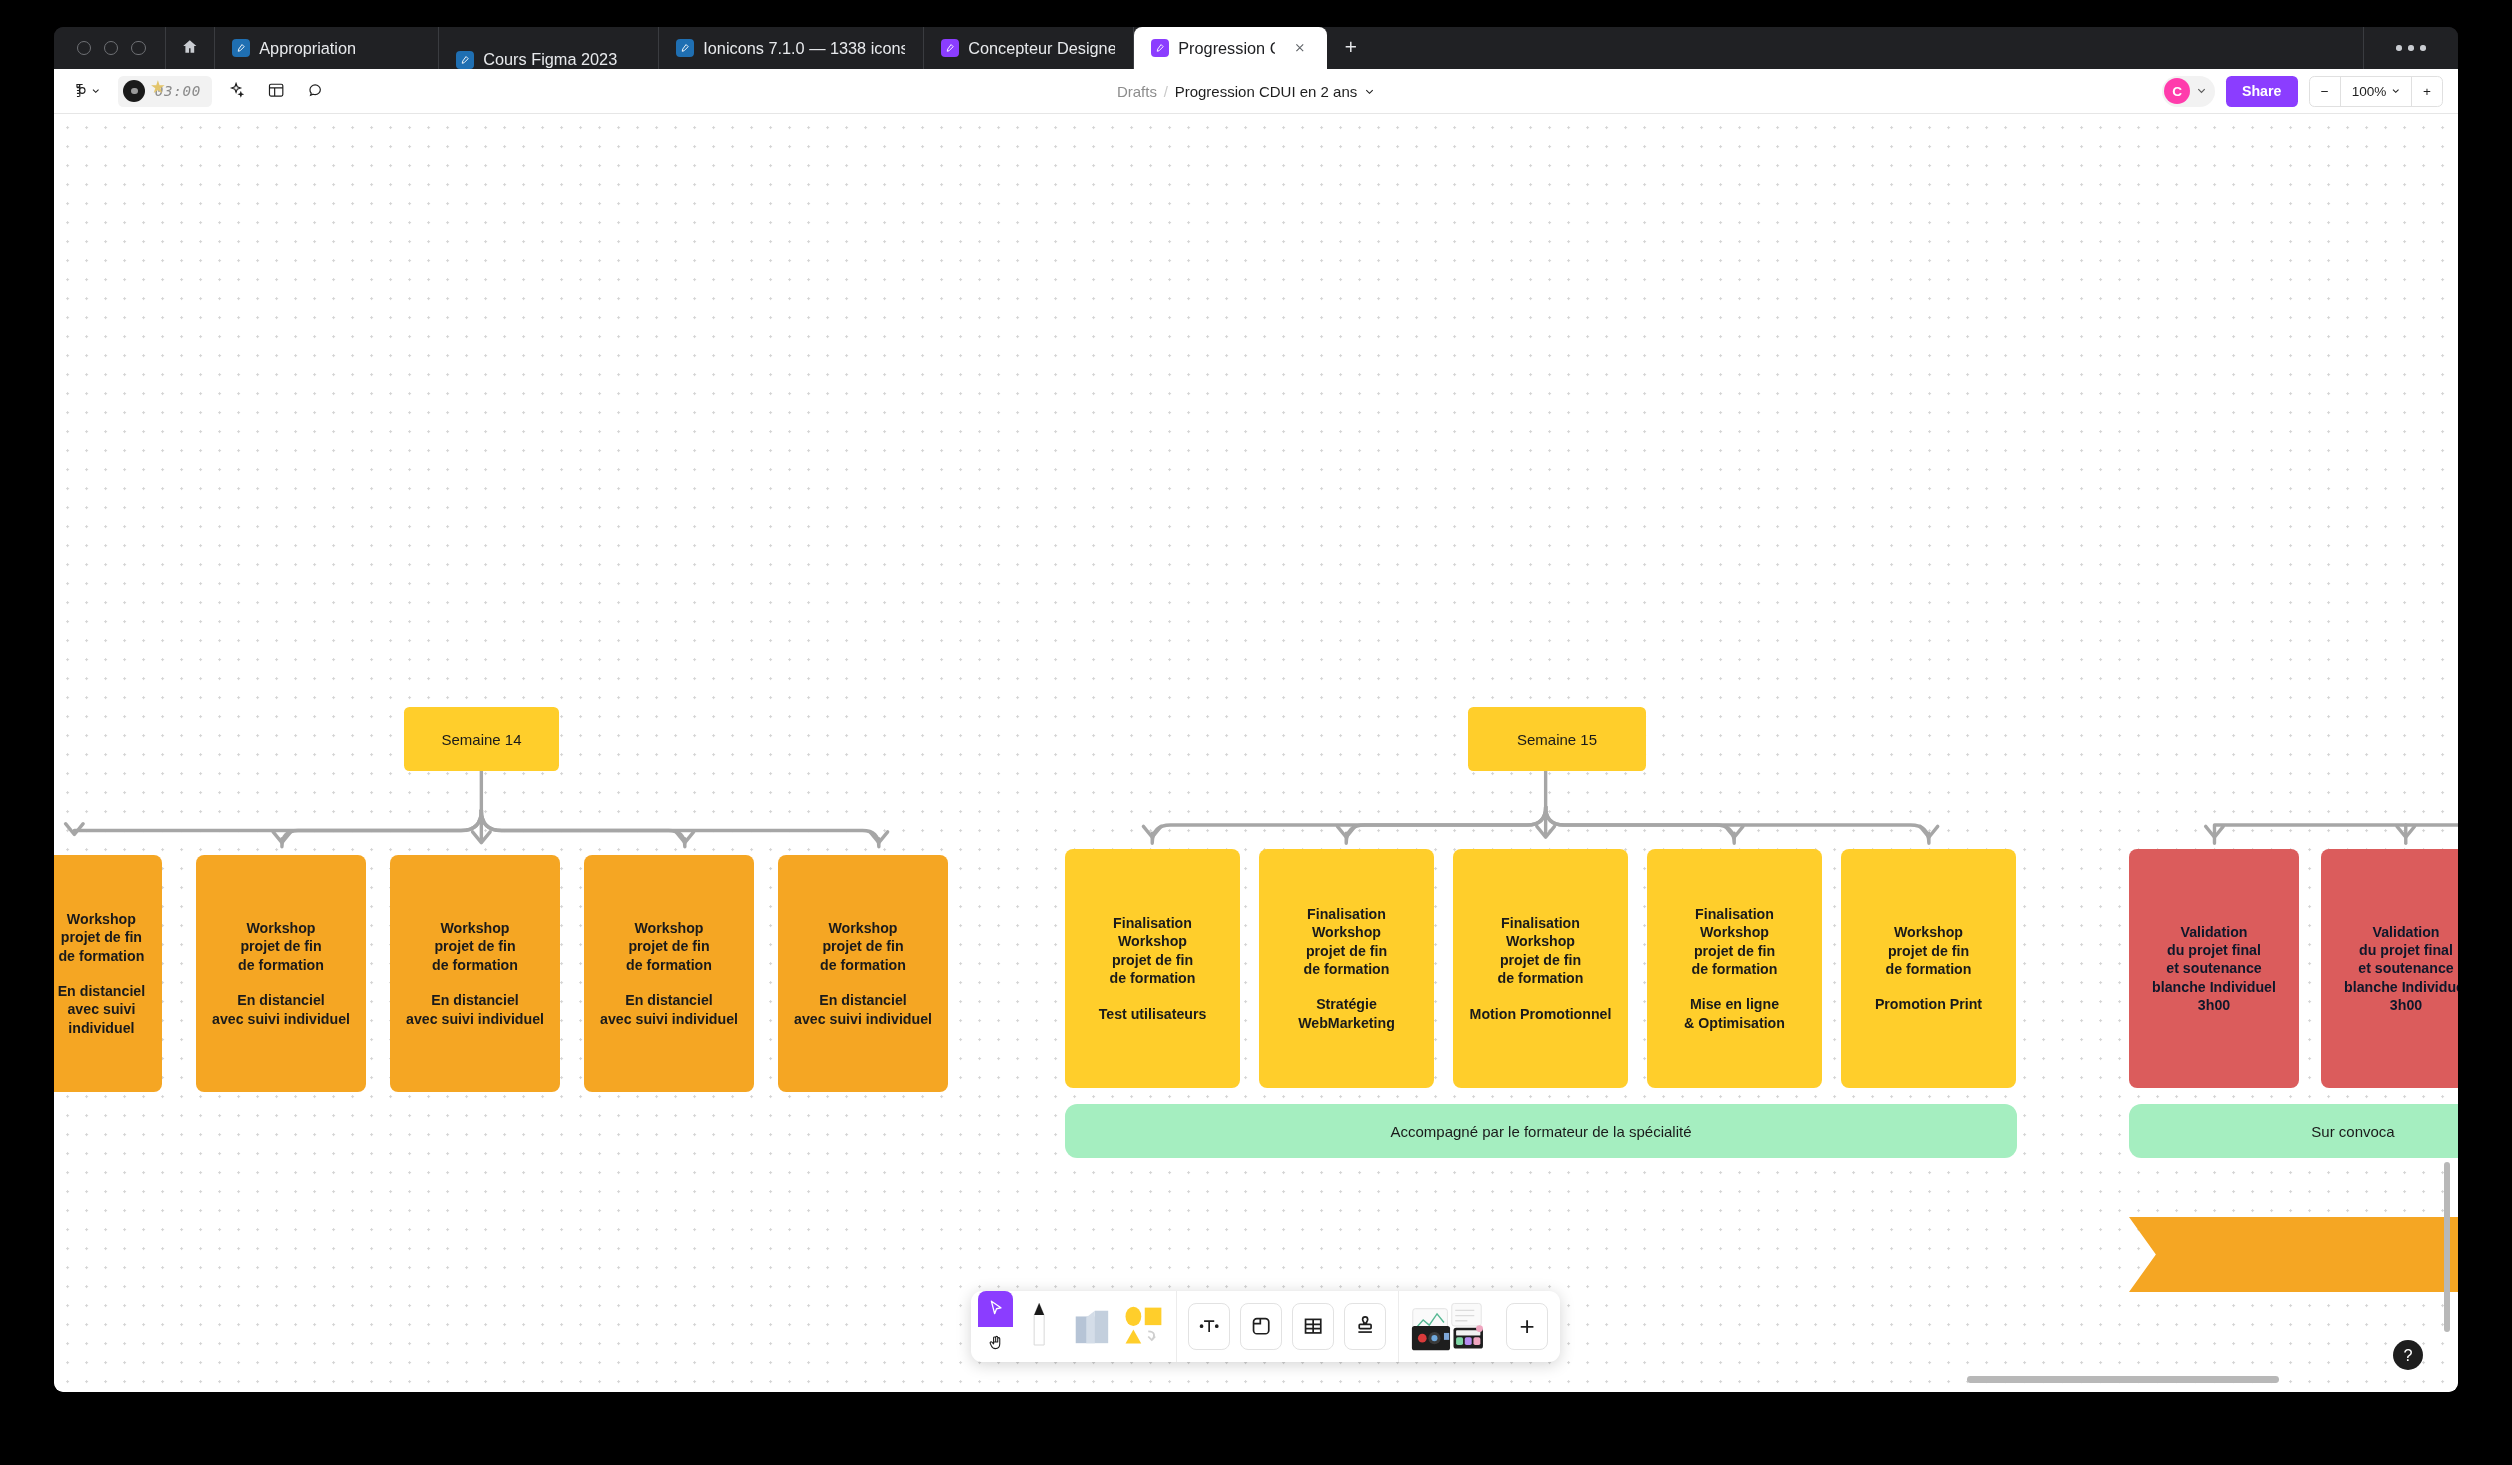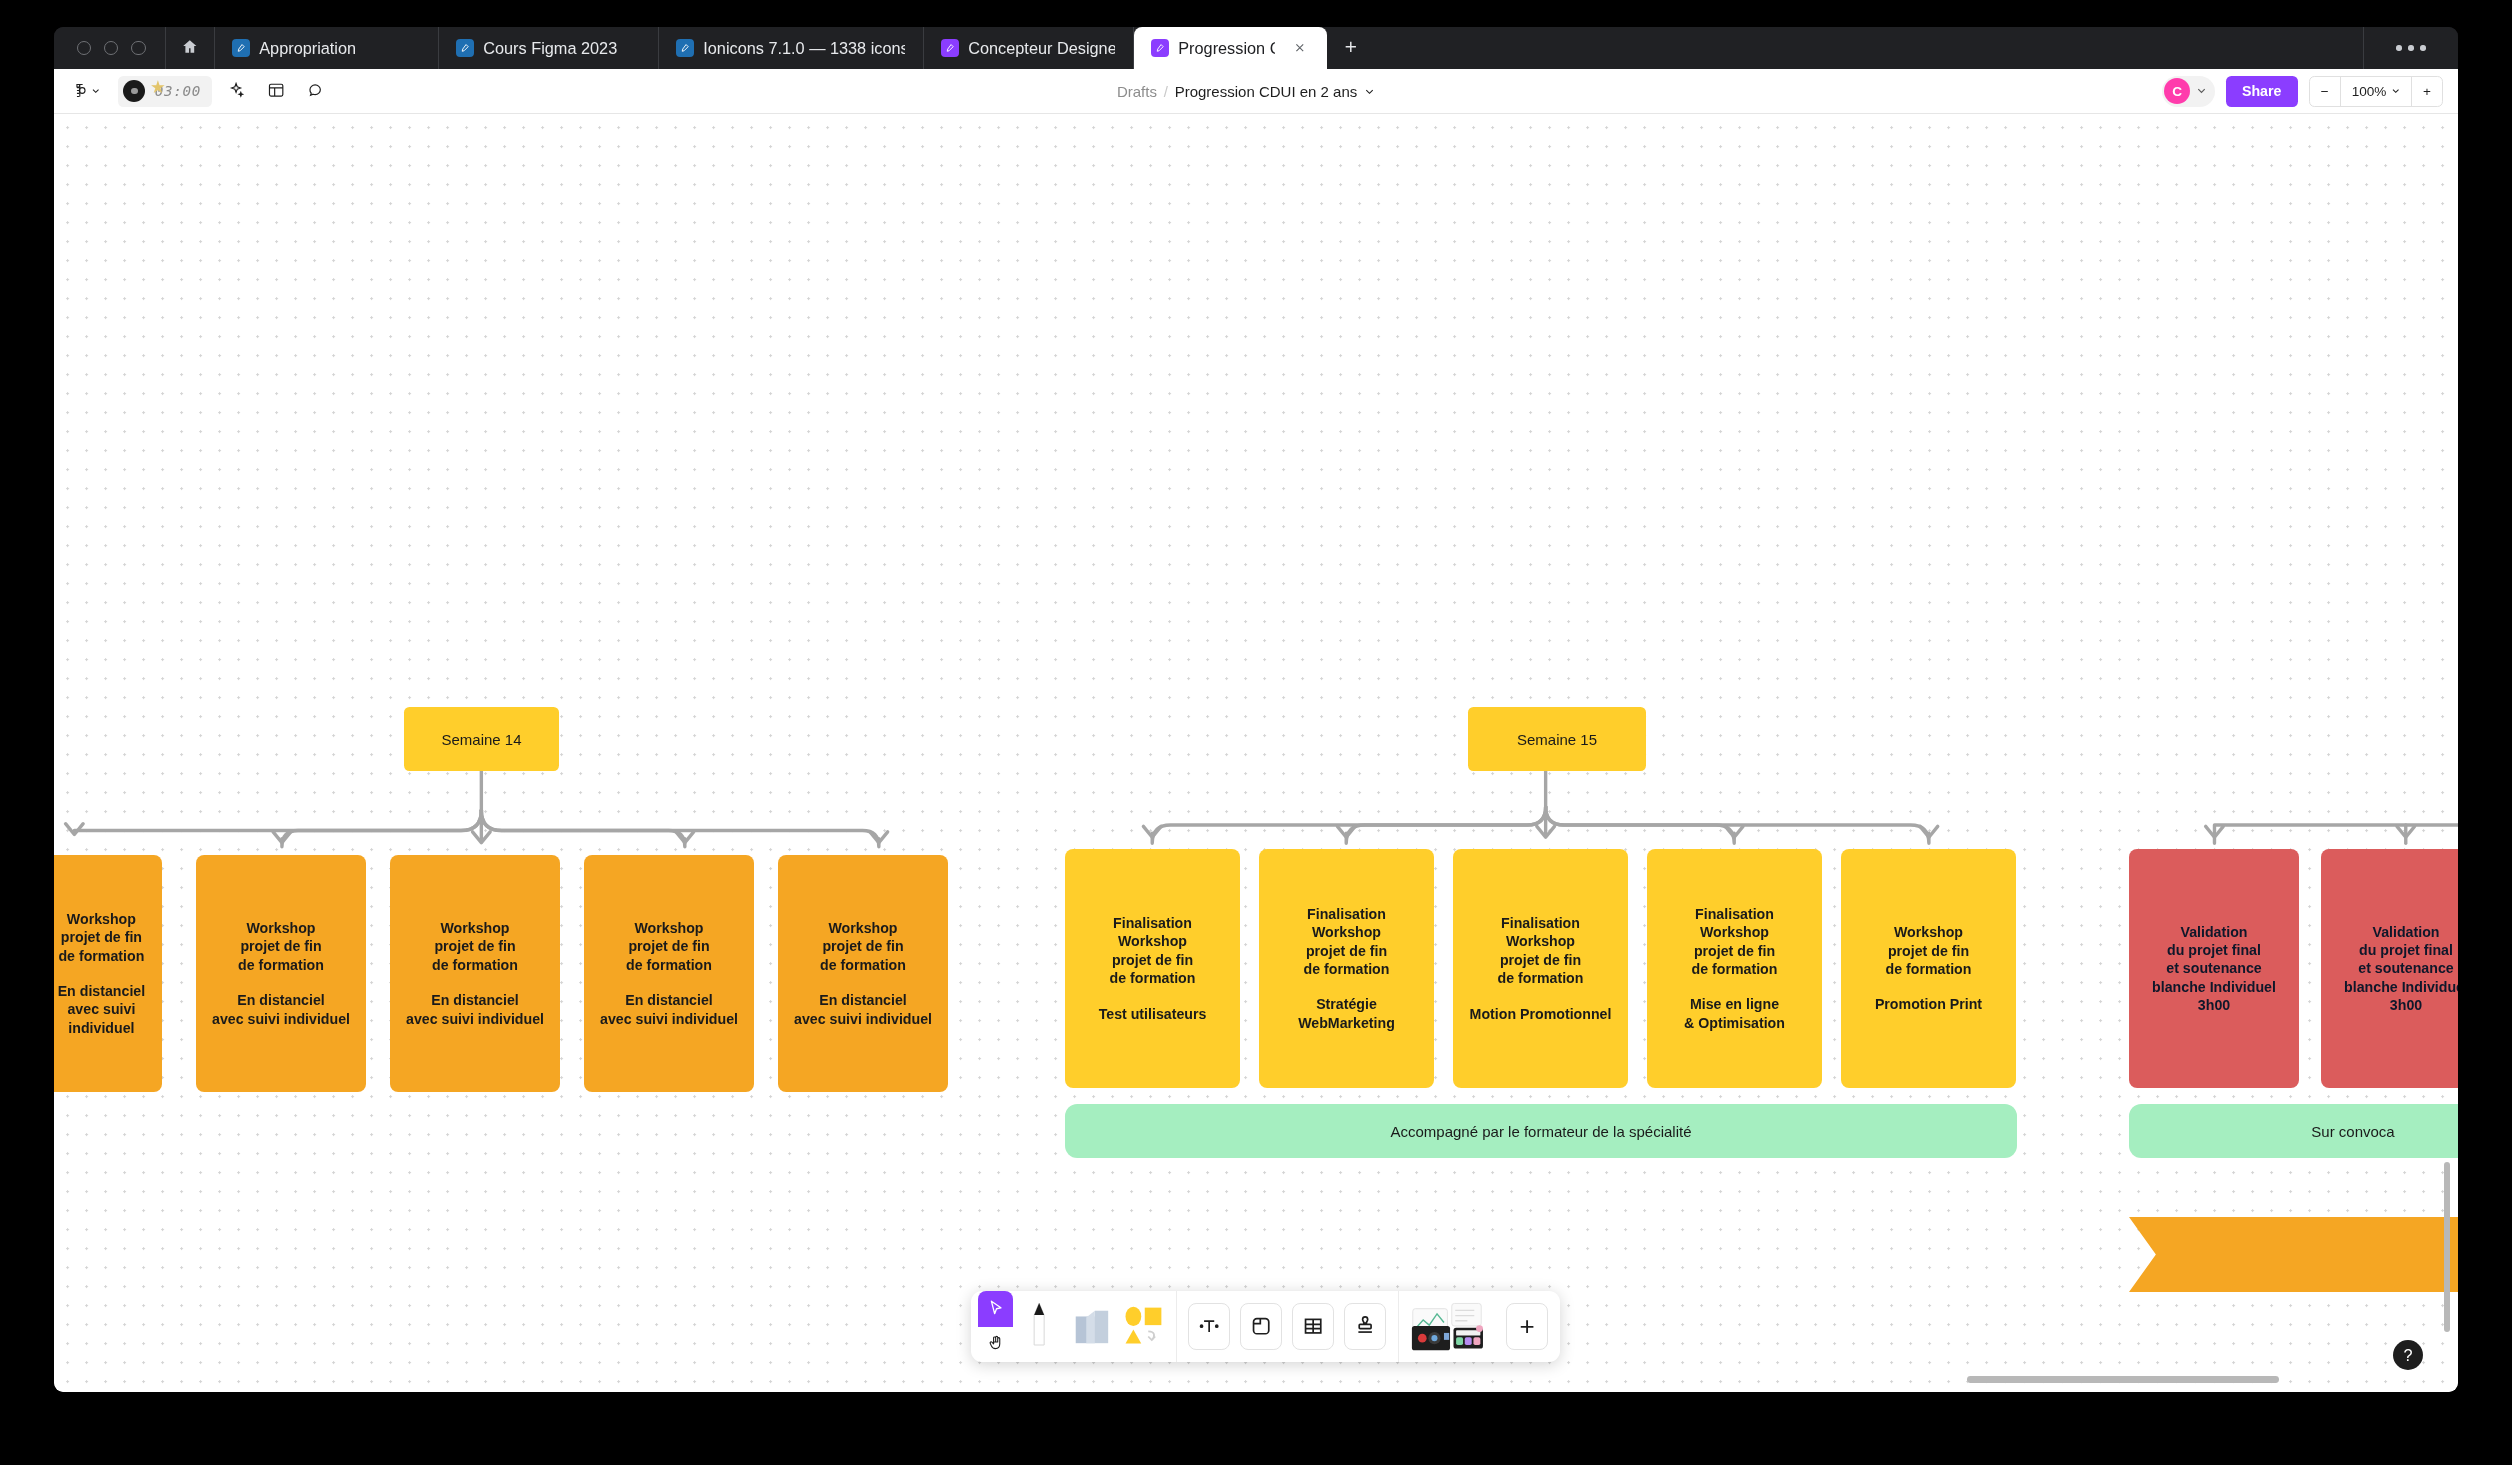--- a/index.html
+++ b/index.html
@@ -316,21 +316,21 @@
     </div>
     <div id="tabs-host" style="display:flex;align-items:flex-end;max-width:1967px;">
         <div class="tab" style="width: 224px;">
           <span class="fav">
             <svg viewBox="0 0 24 24" fill="none" stroke="#ffffff" stroke-width="2" stroke-linecap="round">
               <path d="M16 4l4 4-9 9-4 1 1-4z"></path>
             </svg>
           </span>
           <span class="tab-label">Appropriation</span>
         </div>
-        <div class="tab" style="width: 220px;">
+        <div class="tab" style="width: 220px; align-items: flex-end;">
           <span class="fav">
             <svg viewBox="0 0 24 24" fill="none" stroke="#ffffff" stroke-width="2" stroke-linecap="round">
               <path d="M16 4l4 4-9 9-4 1 1-4z"></path>
             </svg>
           </span>
           <span class="tab-label">Cours Figma 2023</span>
         </div>
         <div class="tab" style="width: 265px;">
           <span class="fav">
             <svg viewBox="0 0 24 24" fill="none" stroke="#ffffff" stroke-width="2" stroke-linecap="round">

